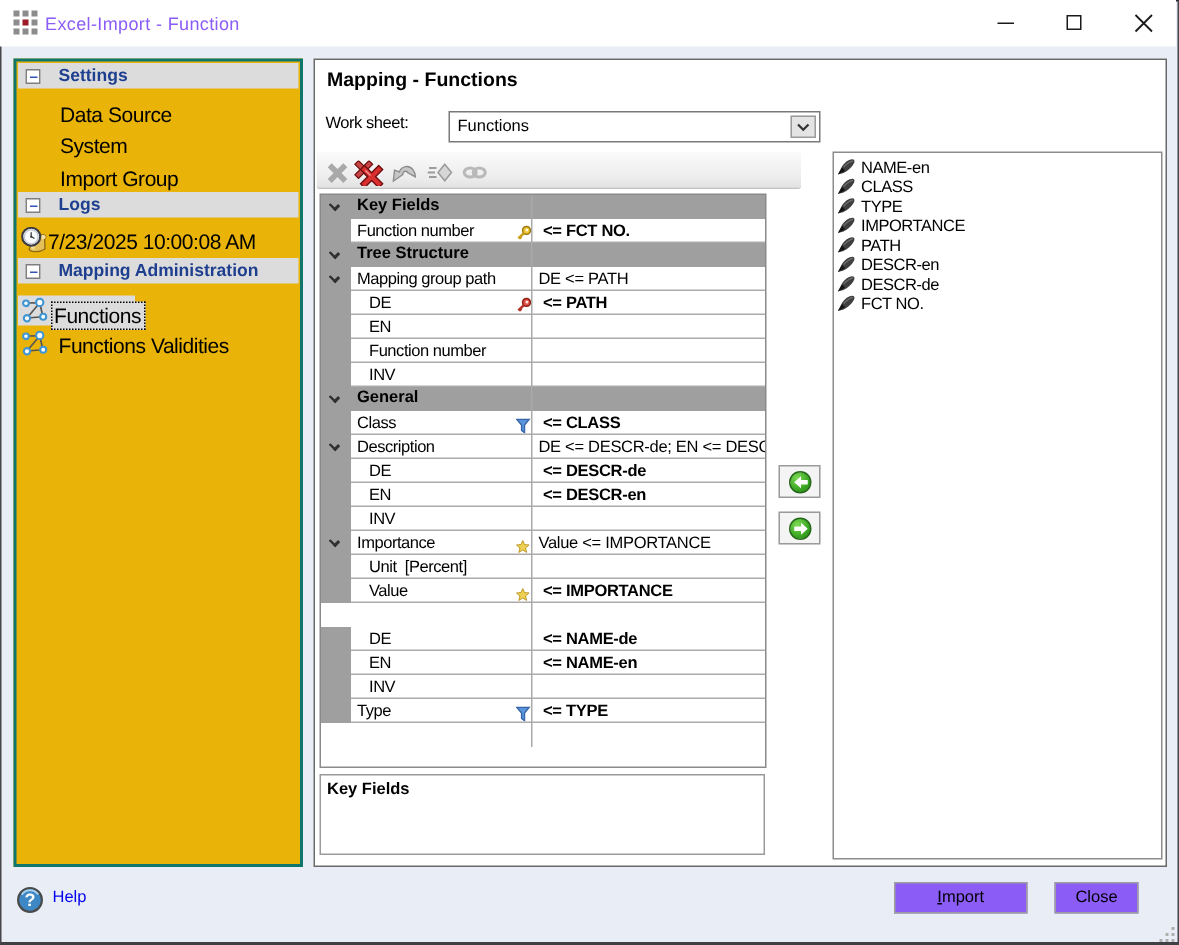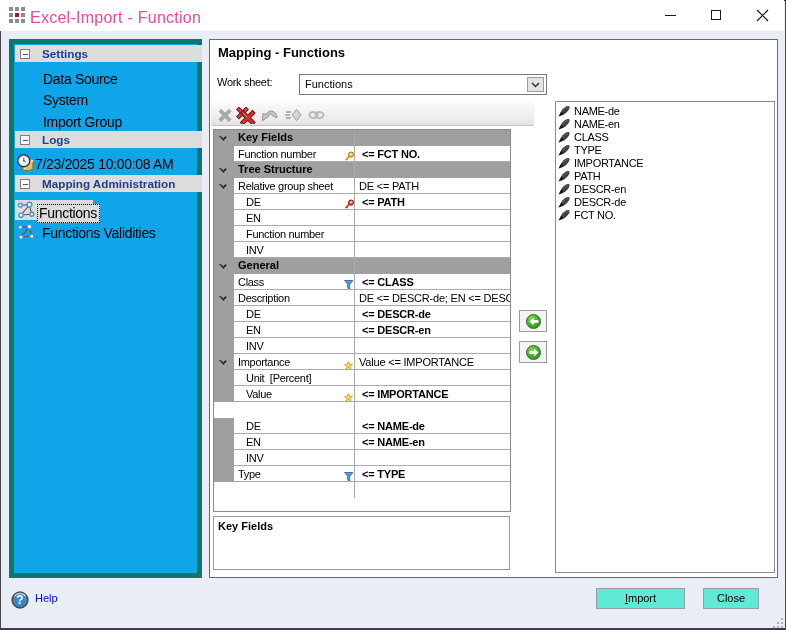--- a/index.html
+++ b/index.html
@@ -8,25 +8,25 @@
 .abs { position:absolute; }
 
 #win { position:absolute; left:0; top:0; width:786px; height:630px;
   border:1px solid #45454a; border-top:1px solid #2b2b2b;
   border-bottom:2px solid #3f3f44; background:#e9edf6; }
 
 #title { position:absolute; left:0; top:0; width:784px; height:31px;
   background:#fff; }
 #appico { position:absolute; left:9px; top:7px; width:16px; height:16px; }
 #appico div { position:absolute; width:4px; height:4px; background:#8c8c8c; }
-#title .txt { position:absolute; left:30px; top:9px; font-size:16px;
-  color:#ec4899; letter-spacing:0.25px; }
+#title .txt { position:absolute; left:30px; top:9px; font-size:12px;
+  color:#8b5cf6; letter-spacing:0.25px; }
 
 #lpanel { position:absolute; left:9px; top:39px; width:193px; height:539px;
-  background:#0ea5e9; border:5px solid #0f766e; }
+  background:#eab308; border:2px solid #0f766e; }
 #mpanel { position:absolute; left:209px; top:39px; width:569px; height:539px;
   background:#fff; border:1px solid #696969; }
 .ghdr { position:absolute; left:1px; width:187px; height:17px;
   background:#dcdcdc; color:#1e3f8f; font-weight:bold; font-size:11.7px;
   line-height:17px; }
 .ghdr .t { position:absolute; left:27px; top:0; }
 .minus { position:absolute; left:5px; top:4px; width:10px; height:10px;
   background:#fff; border:1px solid #7f7f7f; }
 .minus::after { content:""; position:absolute; left:1.5px; top:3.5px; width:5px;
   height:1px; background:#3353b8; }
@@ -87,21 +87,21 @@
   white-space:nowrap; letter-spacing:-0.3px; }
 .litem svg { vertical-align:-2px; margin-right:3px; }
 
 #kfbox { position:absolute; left:3px; top:476px; width:297px; height:54px;
   border:1px solid #9a9a9a; background:#fff; }
 #kfbox .t { position:absolute; left:4px; top:3px; font-size:11px;
   font-weight:bold; }
 
 #help { position:absolute; left:35px; top:592px; font-size:11px;
   color:#0000ee; }
-.btn { position:absolute; top:588px; height:21px; background:#5eead4;
+.btn { position:absolute; top:588px; height:21px; background:#8b5cf6;
   border:1px solid #9d9d9d; font-size:11px; text-align:center;
   line-height:19px; color:#000; }
 </style></head>
 <body>
 <div id="win"></div>
 <div id="title">
   <div id="appico">
     <div style="left:0;top:0"></div>
       <div style="left:6px;top:0"></div>
     <div style="left:12px;top:0"></div>
@@ -233,21 +233,21 @@
             <path d="M5.2,5.4 L1.6,9 M2.6,8 L3.6,9" stroke="#c99f1b" stroke-width="1.7" fill="none"></path>
           </svg></span>
         <span class="vcell"><span class="vb">&lt;= FCT NO.</span></span>
       </div>
 <div class="ghead" style="top:32px">
         <span class="chv"></span>
         <span class="ht">Tree Structure</span>
       </div>
 <div class="grow" style="top:48px">
         <span class="chv"></span>
-        <span class="lblD">Relative group sheet</span>
+        <span class="lblD">Mapping group path</span>
         <span class="vcell"><span class="vr">DE &lt;= PATH</span></span>
       </div>
 <div class="grow" style="top:64px">
         <span class="lblS">DE</span>
         <span class="licon"><svg width="11" height="11" viewBox="0 0 11 11">
             <circle cx="7" cy="3.6" r="2.6" fill="#de5348" stroke="#8e1d14" stroke-width="1"></circle>
             <circle cx="7.3" cy="3.3" r="1" fill="#ffe0dc"></circle>
             <path d="M5.2,5.4 L1.6,9 M2.6,8 L3.6,9" stroke="#b5352a" stroke-width="1.7" fill="none"></path>
           </svg></span>
         <span class="vcell"><span class="vb">&lt;= PATH</span></span>
@@ -337,25 +337,20 @@
         <path d="M5,0.5 L0.5,4.5 L5,8.5 L5,6 L9.5,6 L9.5,3 L5,3 Z" fill="#fff"></path>
       </svg>
     </div>
   <div class="abtn" style="top:301px">
       <span class="c"></span>
       <svg style="position:absolute;left:9px;top:6px" width="10" height="9" viewBox="0 0 10 9">
         <path d="M5,0.5 L9.5,4.5 L5,8.5 L5,6 L0.5,6 L0.5,3 L5,3 Z" fill="#fff"></path>
       </svg>
     </div>
   <div id="rlist">
-<div class="litem"><svg width="13" height="12" viewBox="0 0 13 12">
-          <path d="M0.6,11.4 L3.2,6.2 C5,3 8.2,1 10.4,1.1 C11.9,1.2 12,2.8 11,4.4 C9.2,7.4 6.2,9.6 4.4,10.3 Z" fill="#3f3f3f"></path>
-          <path d="M0.6,11.4 L3.4,6.6 L5.4,8.9 Z" fill="#131313"></path>
-          <path d="M4.4,6.4 C6.4,4.2 8.8,2.6 10.6,2.2" stroke="#707070" stroke-width="0.8" fill="none"></path>
-        </svg><span>NAME-de</span></div>
 <div class="litem"><svg width="13" height="12" viewBox="0 0 13 12">
           <path d="M0.6,11.4 L3.2,6.2 C5,3 8.2,1 10.4,1.1 C11.9,1.2 12,2.8 11,4.4 C9.2,7.4 6.2,9.6 4.4,10.3 Z" fill="#3f3f3f"></path>
           <path d="M0.6,11.4 L3.4,6.6 L5.4,8.9 Z" fill="#131313"></path>
           <path d="M4.4,6.4 C6.4,4.2 8.8,2.6 10.6,2.2" stroke="#707070" stroke-width="0.8" fill="none"></path>
         </svg><span>NAME-en</span></div>
 <div class="litem"><svg width="13" height="12" viewBox="0 0 13 12">
           <path d="M0.6,11.4 L3.2,6.2 C5,3 8.2,1 10.4,1.1 C11.9,1.2 12,2.8 11,4.4 C9.2,7.4 6.2,9.6 4.4,10.3 Z" fill="#3f3f3f"></path>
           <path d="M0.6,11.4 L3.4,6.6 L5.4,8.9 Z" fill="#131313"></path>
           <path d="M4.4,6.4 C6.4,4.2 8.8,2.6 10.6,2.2" stroke="#707070" stroke-width="0.8" fill="none"></path>
         </svg><span>CLASS</span></div>

